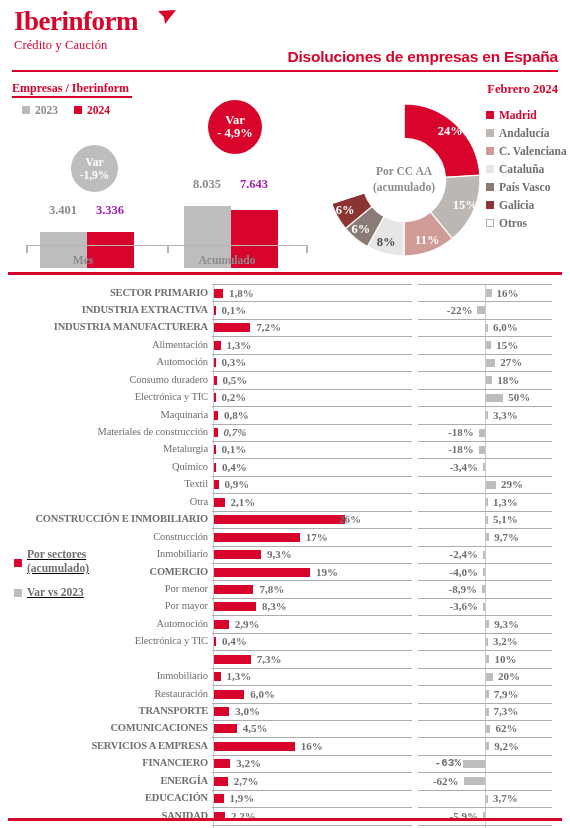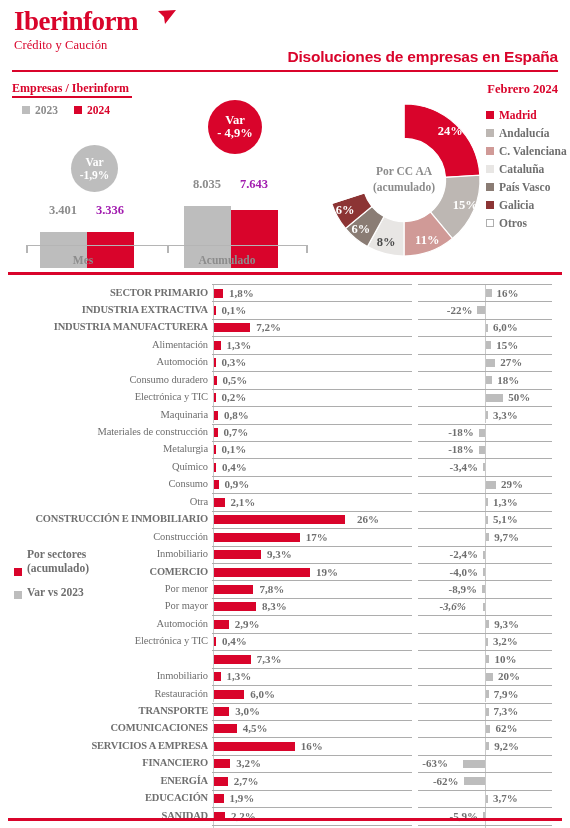--- a/index.html
+++ b/index.html
@@ -140,21 +140,21 @@
   }
   .gbar { position: absolute; top: 5px; height: 8px; background: #BDBDBD; }
   .gval {
     position: absolute; top: 2.5px;
     font-family: "Liberation Serif", serif; font-weight: bold; font-size: 11px; color: #6F6F6F;
     white-space: nowrap;
   }
 
   
   .table-legend { position: absolute; left: 14px; top: 547px; width: 130px; }
-  .tl-row { display: flex; align-items: flex-end; gap: 5px; margin-bottom: 9px; }
+  .tl-row { display: flex; align-items: center; gap: 5px; margin-bottom: 9px; text-decoration: underline; }
   .tl-sw { width: 8px; height: 8px; flex: 0 0 8px; margin-top: 3px; }
   .tl-txt {
     font-family: "Liberation Serif", serif; font-weight: bold; font-size: 11.5px;
     color: #6F6F6F; line-height: 1.25;
   }
 </style>
 </head>
 <body>
 
 <div class="page">
@@ -380,21 +380,21 @@
         <div class="gbar" style="width: 2px; left: 486px;"></div>
         <div class="gval" style="left: 493px;">3,3%</div>
       </div>
       <div class="row">
         <div class="sep-l"></div>
         <div class="sep-r"></div>
         <div class="vline-l"></div>
         <div class="vline-r"></div>
         <div class="rlabel">Materiales de construcción</div>
         <div class="rbar" style="width: 3.535px;"></div>
-        <div class="rval" style="left: 223.535px;">0,7%</div>
+        <div class="rval" style="left: 223.535px; font-style: italic;">0,7%</div>
         <div class="gbar" style="width: 6.21px; left: 478.79px;"></div>
         <div class="gval" style="right: 96.21px;">-18%</div>
       </div>
       <div class="row">
         <div class="sep-l"></div>
         <div class="sep-r"></div>
         <div class="vline-l"></div>
         <div class="vline-r"></div>
         <div class="rlabel">Metalurgia</div>
         <div class="rbar" style="width: 1.5px;"></div>
@@ -411,21 +411,21 @@
         <div class="rbar" style="width: 2.02px;"></div>
         <div class="rval" style="left: 222.02px;">0,4%</div>
         <div class="gbar" style="width: 2px; left: 483px;"></div>
         <div class="gval" style="right: 92px;">-3,4%</div>
       </div>
       <div class="row">
         <div class="sep-l"></div>
         <div class="sep-r"></div>
         <div class="vline-l"></div>
         <div class="vline-r"></div>
-        <div class="rlabel">Consumo</div>
+        <div class="rlabel">Textil</div>
         <div class="rbar" style="width: 4.545px;"></div>
         <div class="rval" style="left: 224.545px;">0,9%</div>
         <div class="gbar" style="width: 10.005px; left: 486px;"></div>
         <div class="gval" style="left: 501.005px;">29%</div>
       </div>
       <div class="row">
         <div class="sep-l"></div>
         <div class="sep-r"></div>
         <div class="vline-l"></div>
         <div class="vline-r"></div>
@@ -435,21 +435,21 @@
         <div class="gbar" style="width: 2px; left: 486px;"></div>
         <div class="gval" style="left: 493px;">1,3%</div>
       </div>
       <div class="row">
         <div class="sep-l"></div>
         <div class="sep-r"></div>
         <div class="vline-l"></div>
         <div class="vline-r"></div>
         <div class="rlabel bold">CONSTRUCCIÓN E INMOBILIARIO</div>
         <div class="rbar" style="width: 131.3px;"></div>
-        <div class="rval" style="left: 357px;">26%</div>
+        <div class="rval" style="left: 339px;">26%</div>
         <div class="gbar" style="width: 2px; left: 486px;"></div>
         <div class="gval" style="left: 493px;">5,1%</div>
       </div>
       <div class="row">
         <div class="sep-l"></div>
         <div class="sep-r"></div>
         <div class="vline-l"></div>
         <div class="vline-r"></div>
         <div class="rlabel">Construcción</div>
         <div class="rbar" style="width: 85.85px;"></div>
@@ -492,21 +492,21 @@
       </div>
       <div class="row">
         <div class="sep-l"></div>
         <div class="sep-r"></div>
         <div class="vline-l"></div>
         <div class="vline-r"></div>
         <div class="rlabel">Por mayor</div>
         <div class="rbar" style="width: 41.915px;"></div>
         <div class="rval" style="left: 261.915px;">8,3%</div>
         <div class="gbar" style="width: 2px; left: 483px;"></div>
-        <div class="gval" style="right: 104px; font-style: italic;">-3,6%</div>
+        <div class="gval" style="right: 92px;">-3,6%</div>
       </div>
       <div class="row">
         <div class="sep-l"></div>
         <div class="sep-r"></div>
         <div class="vline-l"></div>
         <div class="vline-r"></div>
         <div class="rlabel">Automoción</div>
         <div class="rbar" style="width: 14.645px;"></div>
         <div class="rval" style="left: 234.645px;">2,9%</div>
         <div class="gbar" style="width: 3.2085px; left: 486px;"></div>
@@ -590,21 +590,21 @@
       </div>
       <div class="row">
         <div class="sep-l"></div>
         <div class="sep-r"></div>
         <div class="vline-l"></div>
         <div class="vline-r"></div>
         <div class="rlabel bold">FINANCIERO</div>
         <div class="rbar" style="width: 16.16px;"></div>
         <div class="rval" style="left: 236.16px;">3,2%</div>
         <div class="gbar" style="width: 21.735px; left: 463.265px;"></div>
-        <div class="gval" style="right: 122px;">-63%</div>
+        <div class="gval" style="right: 109px; font-family: Liberation Mono, monospace;">-63%</div>
       </div>
       <div class="row">
         <div class="sep-l"></div>
         <div class="sep-r"></div>
         <div class="vline-l"></div>
         <div class="vline-r"></div>
         <div class="rlabel bold">ENERGÍA</div>
         <div class="rbar" style="width: 13.635px;"></div>
         <div class="rval" style="left: 233.635px;">2,7%</div>
         <div class="gbar" style="width: 21.39px; left: 463.61px;"></div>

